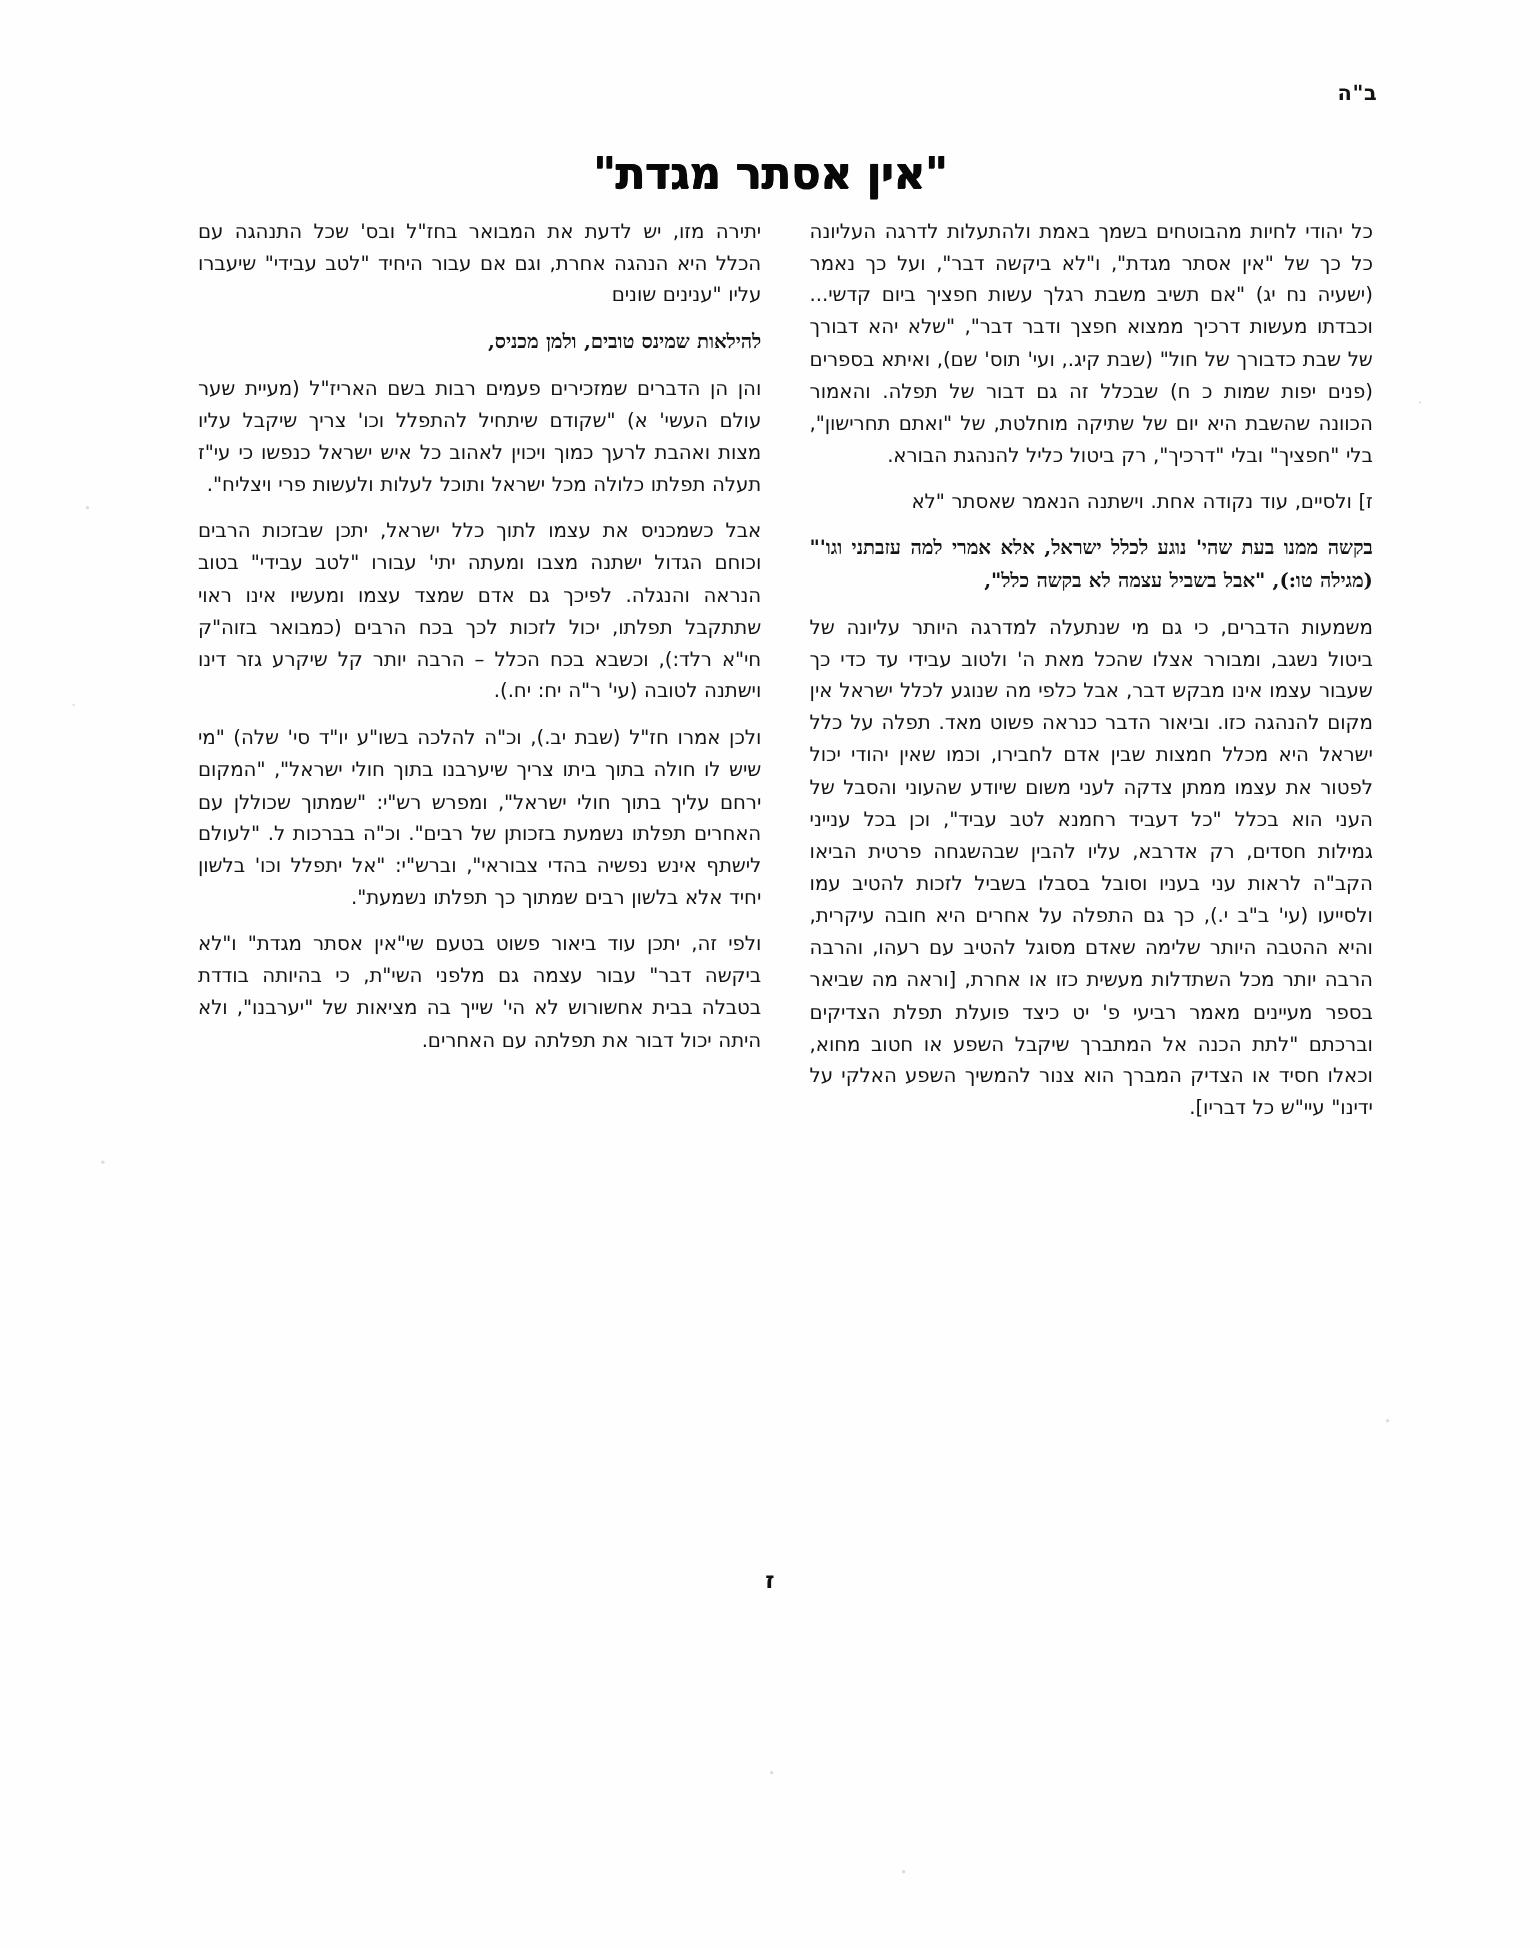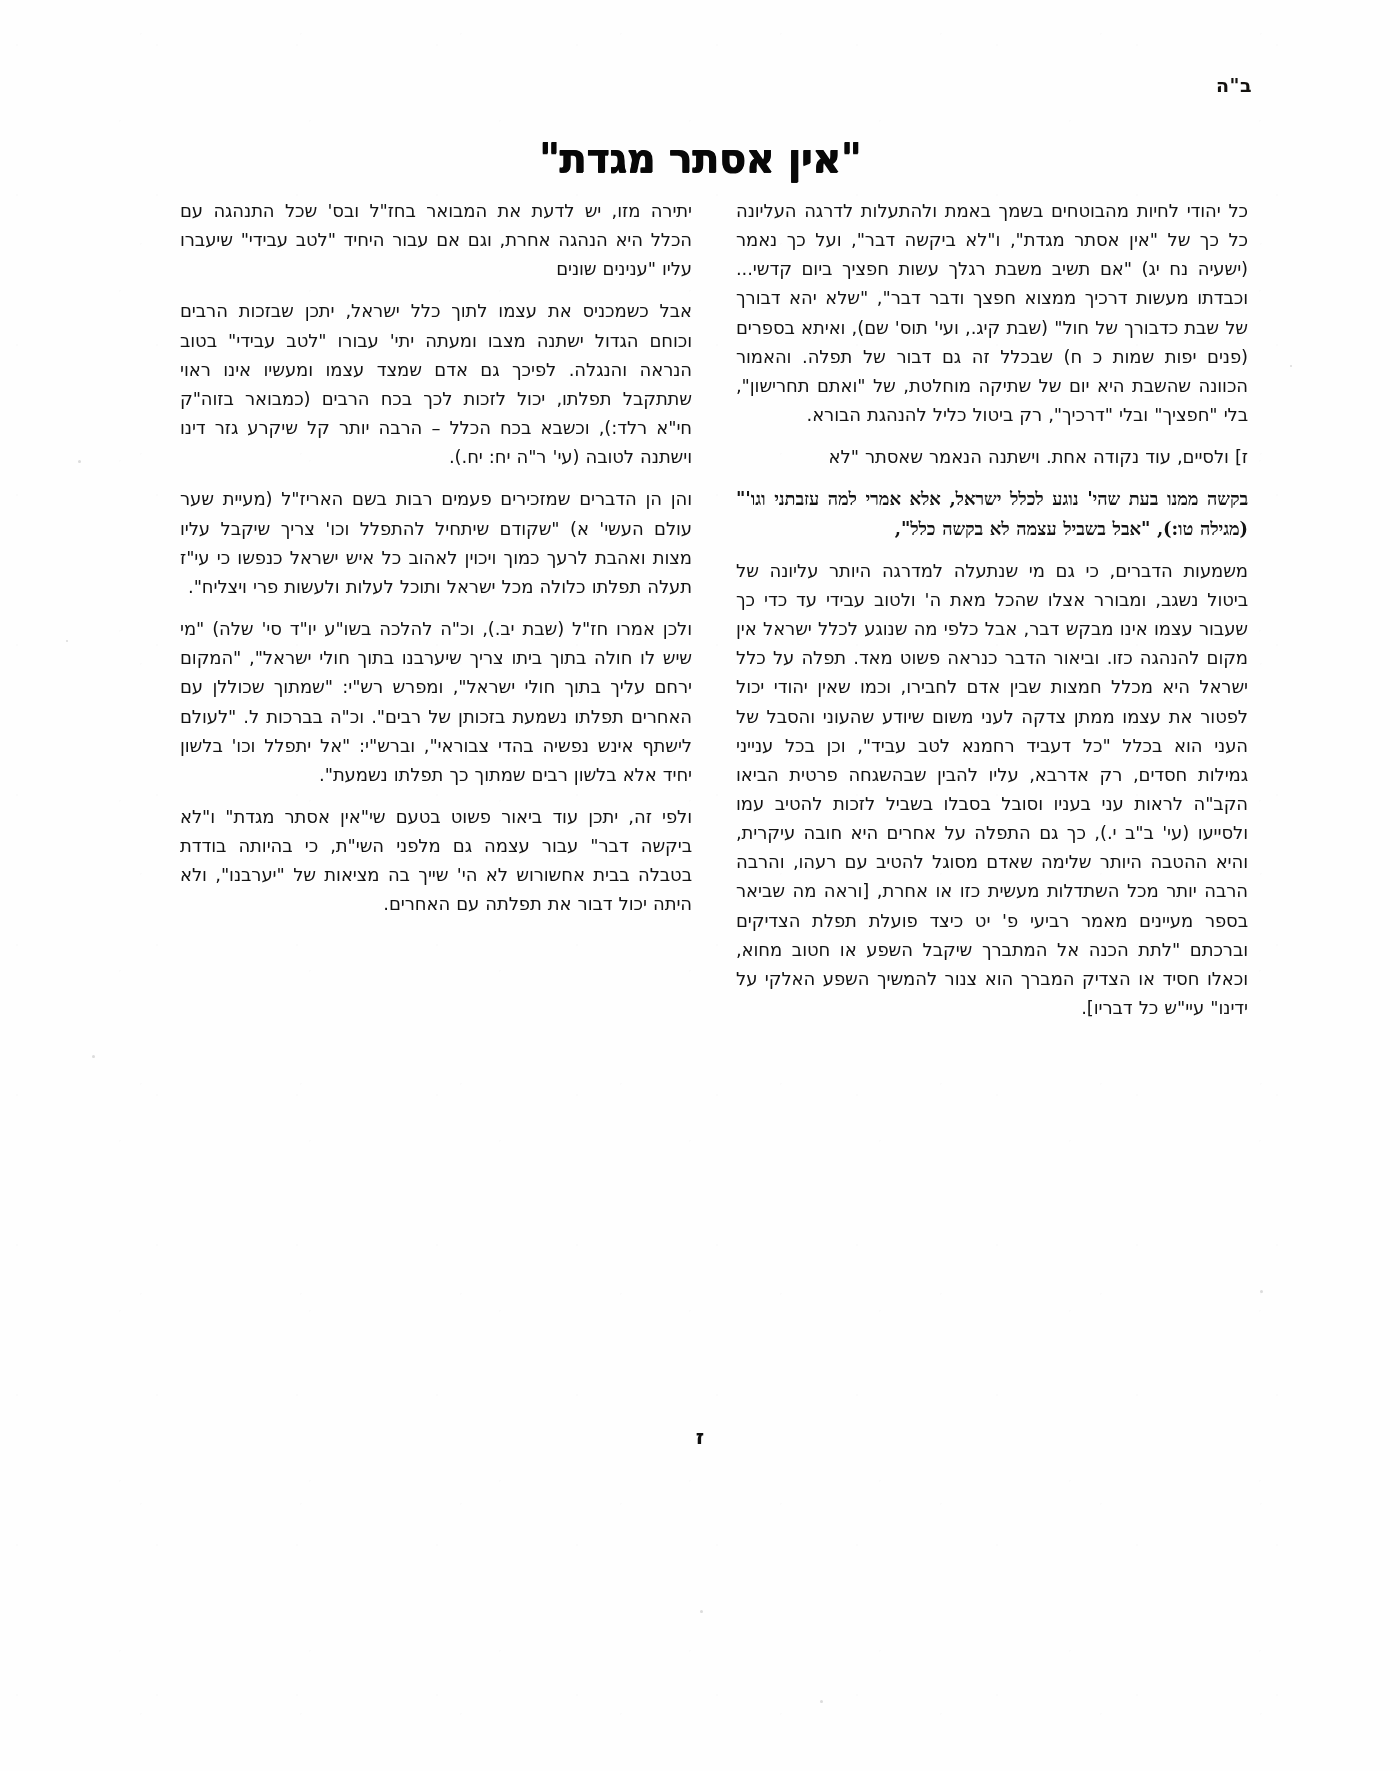--- a/index.html
+++ b/index.html
@@ -144,24 +144,25 @@
       <p class="para gap-before">ז] ולסיים, עוד נקודה אחת. וישתנה הנאמר שאסתר "לא</p>
 
       <p class="para rashi">בקשה ממנו בעת שהי' נוגע לכלל ישראל, אלא אמרי למה עזבתני וגו'" (מגילה טו:), "אבל בשביל עצמה לא בקשה כלל",</p>
 
       <p class="para">משמעות הדברים, כי גם מי שנתעלה למדרגה היותר עליונה של ביטול נשגב, ומבורר אצלו שהכל מאת ה' ולטוב עבידי עד כדי כך שעבור עצמו אינו מבקש דבר, אבל כלפי מה שנוגע לכלל ישראל אין מקום להנהגה כזו. וביאור הדבר כנראה פשוט מאד. תפלה על כלל ישראל היא מכלל חמצות שבין אדם לחבירו, וכמו שאין יהודי יכול לפטור את עצמו ממתן צדקה לעני משום שיודע שהעוני והסבל של העני הוא בכלל "כל דעביד רחמנא לטב עביד", וכן בכל ענייני גמילות חסדים, רק אדרבא, עליו להבין שבהשגחה פרטית הביאו הקב"ה לראות עני בעניו וסובל בסבלו בשביל לזכות להטיב עמו ולסייעו (עי' ב"ב י.), כך גם התפלה על אחרים היא חובה עיקרית, והיא ההטבה היותר שלימה שאדם מסוגל להטיב עם רעהו, והרבה הרבה יותר מכל השתדלות מעשית כזו או אחרת, [וראה מה שביאר בספר מעיינים מאמר רביעי פ' יט כיצד פועלת תפלת הצדיקים וברכתם "לתת הכנה אל המתברך שיקבל השפע או חטוב מחוא, וכאלו חסיד או הצדיק המברך הוא צנור להמשיך השפע האלקי על ידינו" עיי"ש כל דבריו].</p>
     </div>
 
     <div class="col">
       <p class="para">יתירה מזו, יש לדעת את המבואר בחז"ל ובס' שכל התנהגה עם הכלל היא הנהגה אחרת, וגם אם עבור היחיד "לטב עבידי" שיעברו עליו "ענינים שונים</p>
 
+      <p class="para rashi">להילאות שמינס טובים, ולמן מכניס,</p>
+
+      <p class="para gap-before-sm">והן הן הדברים שמזכירים פעמים רבות בשם האריז"ל (מעיית שער עולם העשי' א) "שקודם שיתחיל להתפלל וכו' צריך שיקבל עליו מצות ואהבת לרעך כמוך ויכוין לאהוב כל איש ישראל כנפשו כי עי"ז תעלה תפלתו כלולה מכל ישראל ותוכל לעלות ולעשות פרי ויצליח".</p>
 
       <p class="para">אבל כשמכניס את עצמו לתוך כלל ישראל, יתכן שבזכות הרבים וכוחם הגדול ישתנה מצבו ומעתה יתי' עבורו "לטב עבידי" בטוב הנראה והנגלה. לפיכך גם אדם שמצד עצמו ומעשיו אינו ראוי שתתקבל תפלתו, יכול לזכות לכך בכח הרבים (כמבואר בזוה"ק חי"א רלד:), וכשבא בכח הכלל – הרבה יותר קל שיקרע גזר דינו וישתנה לטובה (עי' ר"ה יח: יח.).</p>
-
-      <p class="para gap-before-sm">והן הן הדברים שמזכירים פעמים רבות בשם האריז"ל (מעיית שער עולם העשי' א) "שקודם שיתחיל להתפלל וכו' צריך שיקבל עליו מצות ואהבת לרעך כמוך ויכוין לאהוב כל איש ישראל כנפשו כי עי"ז תעלה תפלתו כלולה מכל ישראל ותוכל לעלות ולעשות פרי ויצליח".</p>
 
       <p class="para gap-before-sm">ולכן אמרו חז"ל (שבת יב.), וכ"ה להלכה בשו"ע יו"ד סי' שלה) "מי שיש לו חולה בתוך ביתו צריך שיערבנו בתוך חולי ישראל", "המקום ירחם עליך בתוך חולי ישראל", ומפרש רש"י: "שמתוך שכוללן עם האחרים תפלתו נשמעת בזכותן של רבים". וכ"ה בברכות ל. "לעולם לישתף אינש נפשיה בהדי צבוראי", וברש"י: "אל יתפלל וכו' בלשון יחיד אלא בלשון רבים שמתוך כך תפלתו נשמעת".</p>
 
       <p class="para gap-before-sm">ולפי זה, יתכן עוד ביאור פשוט בטעם שי"אין אסתר מגדת" ו"לא ביקשה דבר" עבור עצמה גם מלפני השי"ת, כי בהיותה בודדת בטבלה בבית אחשורוש לא הי' שייך בה מציאות של "יערבנו", ולא היתה יכול דבור את תפלתה עם האחרים.</p>
 
     </div>
   </div>
 
   <div class="page-number">ז</div>
 

